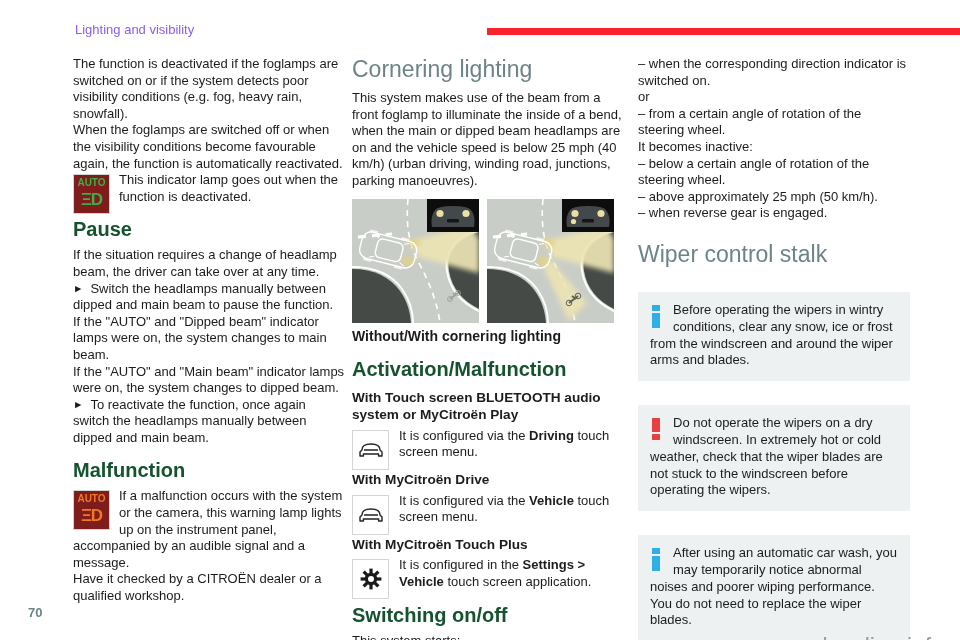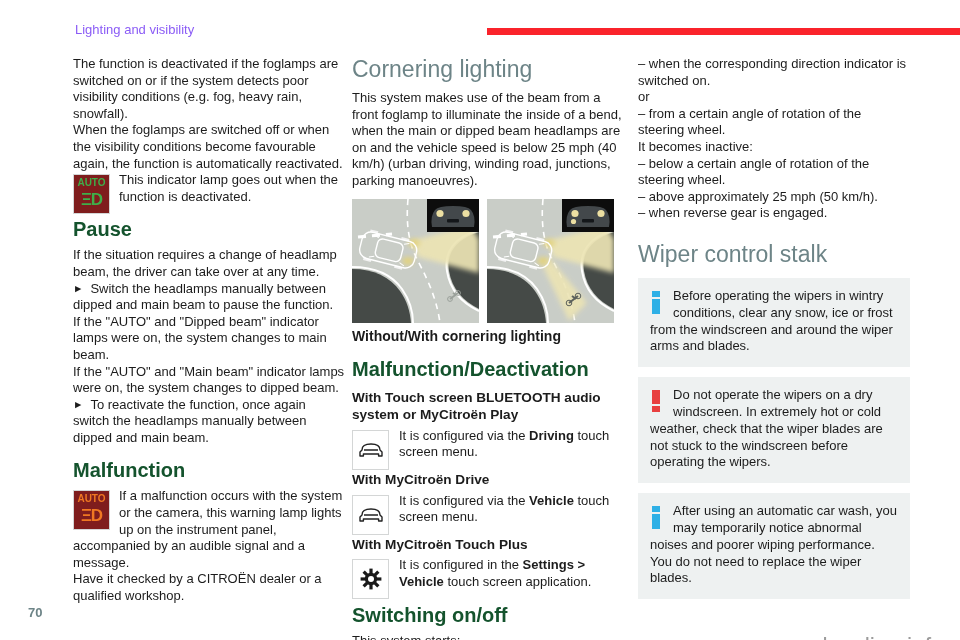--- a/index.html
+++ b/index.html
@@ -29,21 +29,21 @@
   .lampbox .lamp-glyph{display:block;font-size:17px;font-weight:700;line-height:21px;letter-spacing:-1px;}
   .green{color:#3fae49;}
   .orange{color:#f07822;}
   
   .iconbox{float:left;width:37px;height:40px;border:1px solid #d4d6d6;box-sizing:border-box;
            display:flex;align-items:center;justify-content:center;margin:2px 10px 2px 0;background:#fff;}
   
   .panels{display:flex;gap:8px;margin-top:9px;}
   .panel{display:block;}
   
-  .note{background:#eef1f1;margin-top:10px;padding:10px 12px 12px 12px;overflow:hidden;}
+  .note{background:#eef1f1;margin-top:24px;padding:10px 12px 12px 12px;overflow:hidden;}
   .note p{font-size:13px;line-height:16.8px;}
   .nicon{float:left;width:8px;margin:3px 13px 2px 2px;}
   .i-dot{display:block;width:8px;height:6px;background:#2eb0e6;margin-bottom:2px;}
   .i-bar{display:block;width:8px;height:15px;background:#2eb0e6;}
   .w-bar{display:block;width:8px;height:14px;background:#e84040;margin-bottom:2px;}
   .w-dot{display:block;width:8px;height:6px;background:#e84040;}
   
   .pagenum{position:absolute;left:28px;top:605px;font-size:13px;font-weight:700;color:#6d8487;}
   .watermark{position:absolute;right:16px;top:610px;font-size:23px;color:#9b9b9b;margin-top:24px;}
 </style>
@@ -158,21 +158,21 @@
         <path d="M80,28 q-2,-11 3,-17 q3,-4 18,-4 q15,0 18,4 q5,6 3,17 z" fill="#43484b"></path>
         <circle cx="88" cy="14.5" r="3.6" fill="#ecdfa2"></circle>
         <circle cx="114" cy="14.5" r="3.6" fill="#ecdfa2"></circle>
         <circle cx="86.5" cy="22.5" r="2.6" fill="#ecdfa2"></circle>
         <rect x="95" y="20" width="12" height="3.5" rx="1" fill="#14171a"></rect>
       </g>
     </svg>
   </div>
   <p class="caption">Without/With cornering lighting</p>
 
-  <h3 style="margin-top:14px;">Malfunction/Deactivation</h3>
+  <h3 style="margin-top:14px;">Activation/Malfunction</h3>
 
   <h4>With Touch screen BLUETOOTH audio system or MyCitroën Play</h4>
   <div>
     <span class="iconbox">
       <svg width="26" height="18" viewBox="0 0 26 18">
           <path d="M4,9 q0,-6 9,-6 q9,0 9,6 l2,2 v4 h-3.4 v-2 H5.4 v2 H2 v-4 z M6,9 h14" fill="none" stroke="#222222" stroke-width="1.4" stroke-linejoin="round"></path>
         </svg>
     </span>
     <p><span>It is configured via the </span><b class="inline">Driving</b><span> touch screen menu.</span></p>
   </div>

